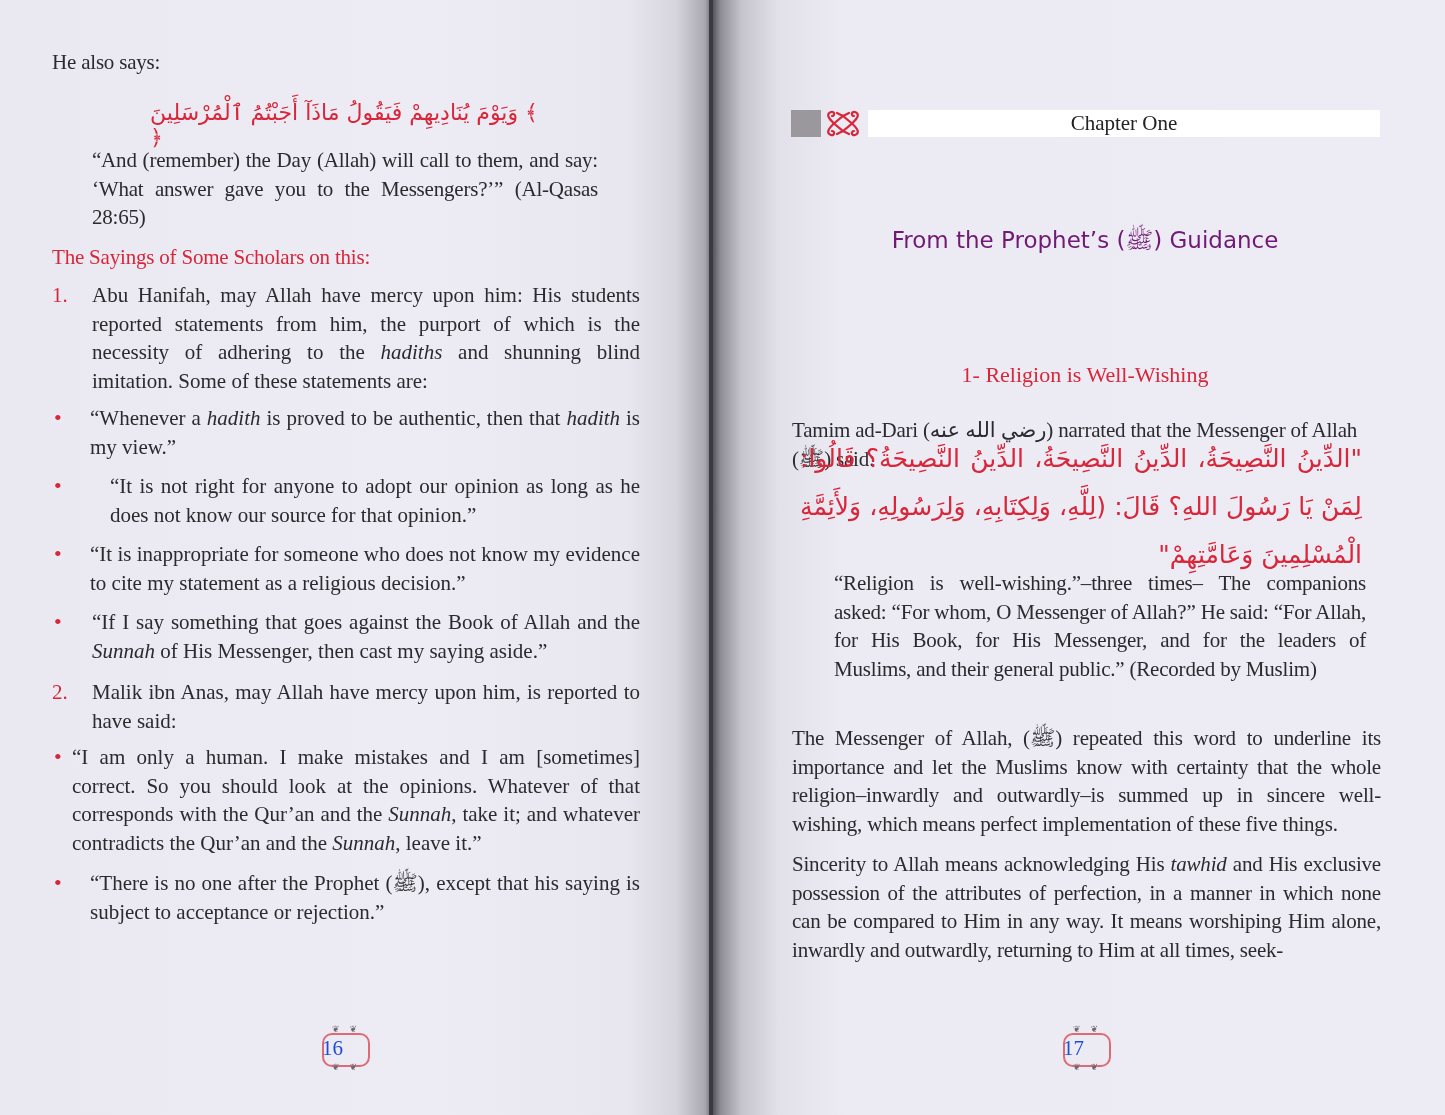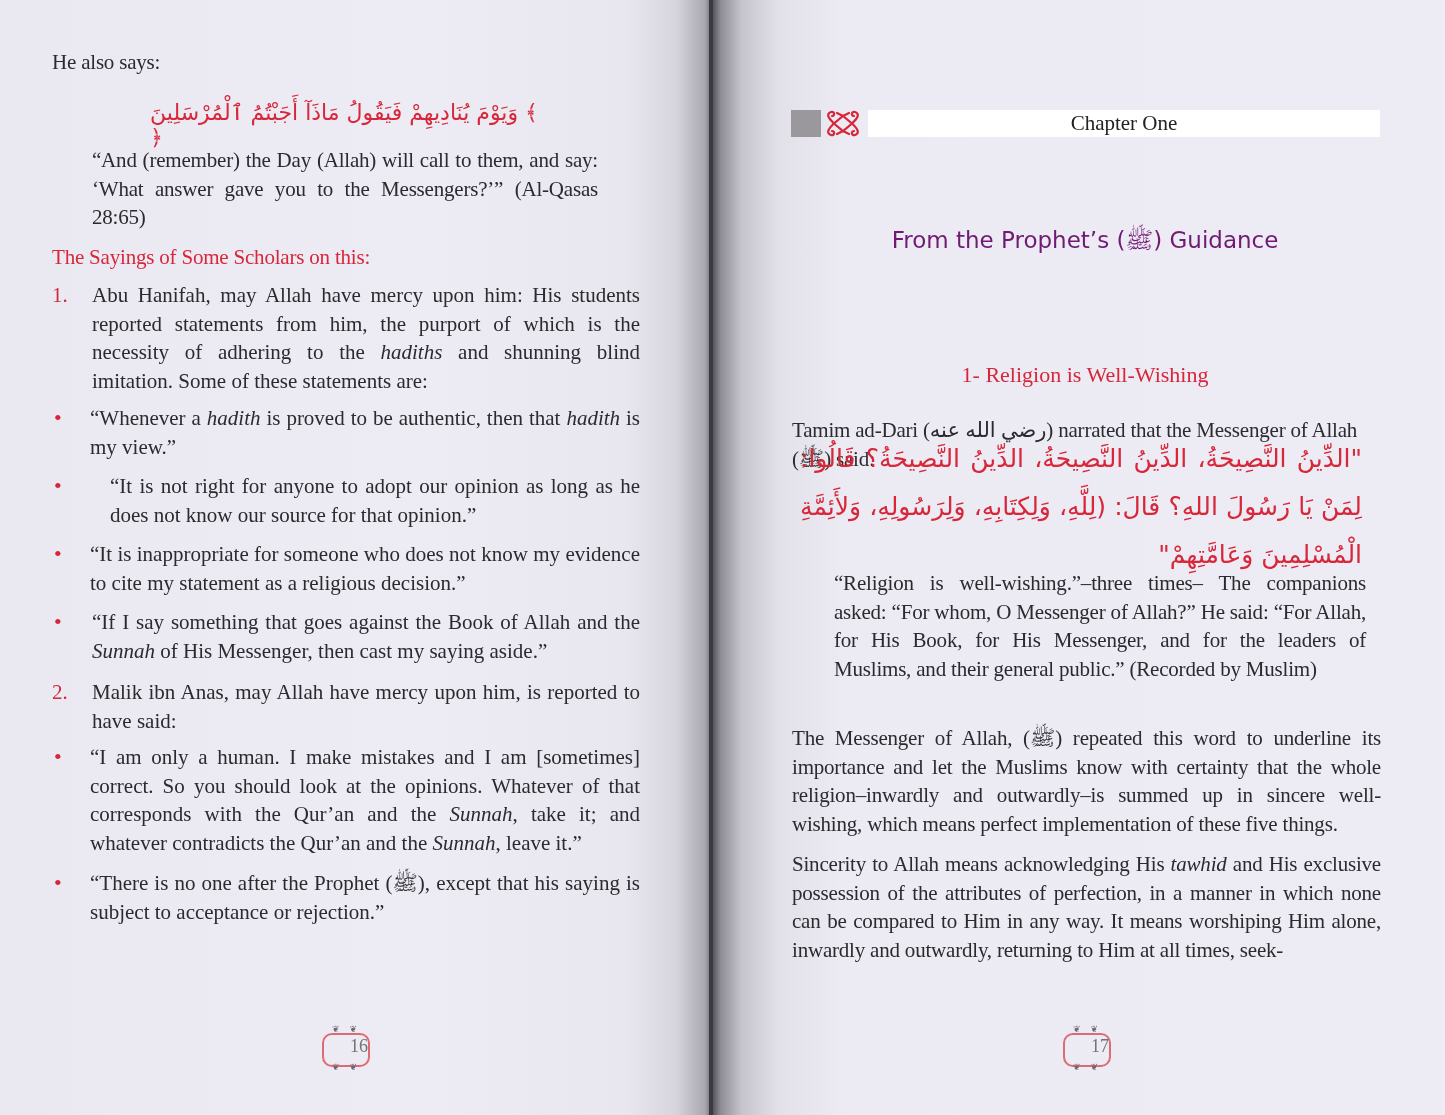--- a/index.html
+++ b/index.html
@@ -33,21 +33,21 @@
   .item { position:absolute; left:52px; width:588px; }
   .item .marker { position:absolute; left:0; top:0; font-size:21px; line-height:28.5px; }
   .item .marker.num { color:#d8263a; }
   .item .marker.dot { color:#d8263a; font-size:22px; left:2px; }
   .item .body { margin-left:40px; font-size:21px; line-height:28.5px; text-align:justify; }
 
   
   .pnum { position:absolute; width:46px; height:42px; }
   .pnum .frame { position:absolute; left:0; top:6px; width:44px; height:30px;
     border:2px solid #e06a74; border-radius:10px 10px 10px 10px; background:transparent; }
-  .pnum .num { position:absolute; left:0; right:0; top:9px; text-align:right; font-size:18px; color:#737373; }
+  .pnum .num { position:absolute; left:0; right:0; top:9px; text-align:left; font-size:21px; color:#1d4ed8; }
   .pnum .orn { position:absolute; left:10px; right:10px; font-size:9px; color:#6b6670; text-align:center; letter-spacing:10px; line-height:8px; }
   .pnum .orn.top { top:-2px; }
   .pnum .orn.bot { bottom:-2px; }
 
   
   .chapter-bar { position:absolute; left:791px; top:110px; width:589px; height:27px; }
   .chapter-bar .sq { position:absolute; left:0; top:0; width:30px; height:27px; background:#9a989c; }
   .chapter-bar .orn { position:absolute; left:32px; top:-2px; width:40px; height:31px; }
   .chapter-bar .bar { position:absolute; left:77px; right:0; top:0; height:27px; background:#ffffff;
      text-align:center; font-family:Liberation Serif, serif; font-size:21px; line-height:27px; color:#222; }
@@ -104,21 +104,21 @@
   <div class="body" style=""><span>“If I say something that goes against the Book of Allah and the </span><em>Sunnah</em><span> of His Messenger, then cast my saying aside.”</span></div>
 </div>
 
 <div class="item" style="top:678px">
   <span class="marker num">2.</span>
   <div class="body">Malik ibn Anas, may Allah have mercy upon him, is reported to have said:</div>
 </div>
 
 <div class="item" style="top:743px">
   <span class="marker dot">•</span>
-  <div class="body" style="margin-left:38px"><span>“I am only a human. I make mistakes and I am [sometimes] correct. So you should look at the opinions. Whatever of that corresponds with the Qur’an and the </span><em>Sunnah</em><span>, take it; and whatever contradicts the Qur’an and the </span><em>Sunnah</em><span>, leave it.”</span></div>
+  <div class="body" style="margin-left:20px"><span>“I am only a human. I make mistakes and I am [sometimes] correct. So you should look at the opinions. Whatever of that corresponds with the Qur’an and the </span><em>Sunnah</em><span>, take it; and whatever contradicts the Qur’an and the </span><em>Sunnah</em><span>, leave it.”</span></div>
 </div>
 
 <div class="item" style="top:869px">
   <span class="marker dot">•</span>
   <div class="body" style="margin-left:38px">“There is no one after the Prophet (ﷺ), except that his saying is subject to acceptance or rejection.”</div>
 </div>
 
 <div class="pnum" style="left:322px; top:1027px">
   <div class="orn top">❦❦</div>
   <div class="frame"></div>

